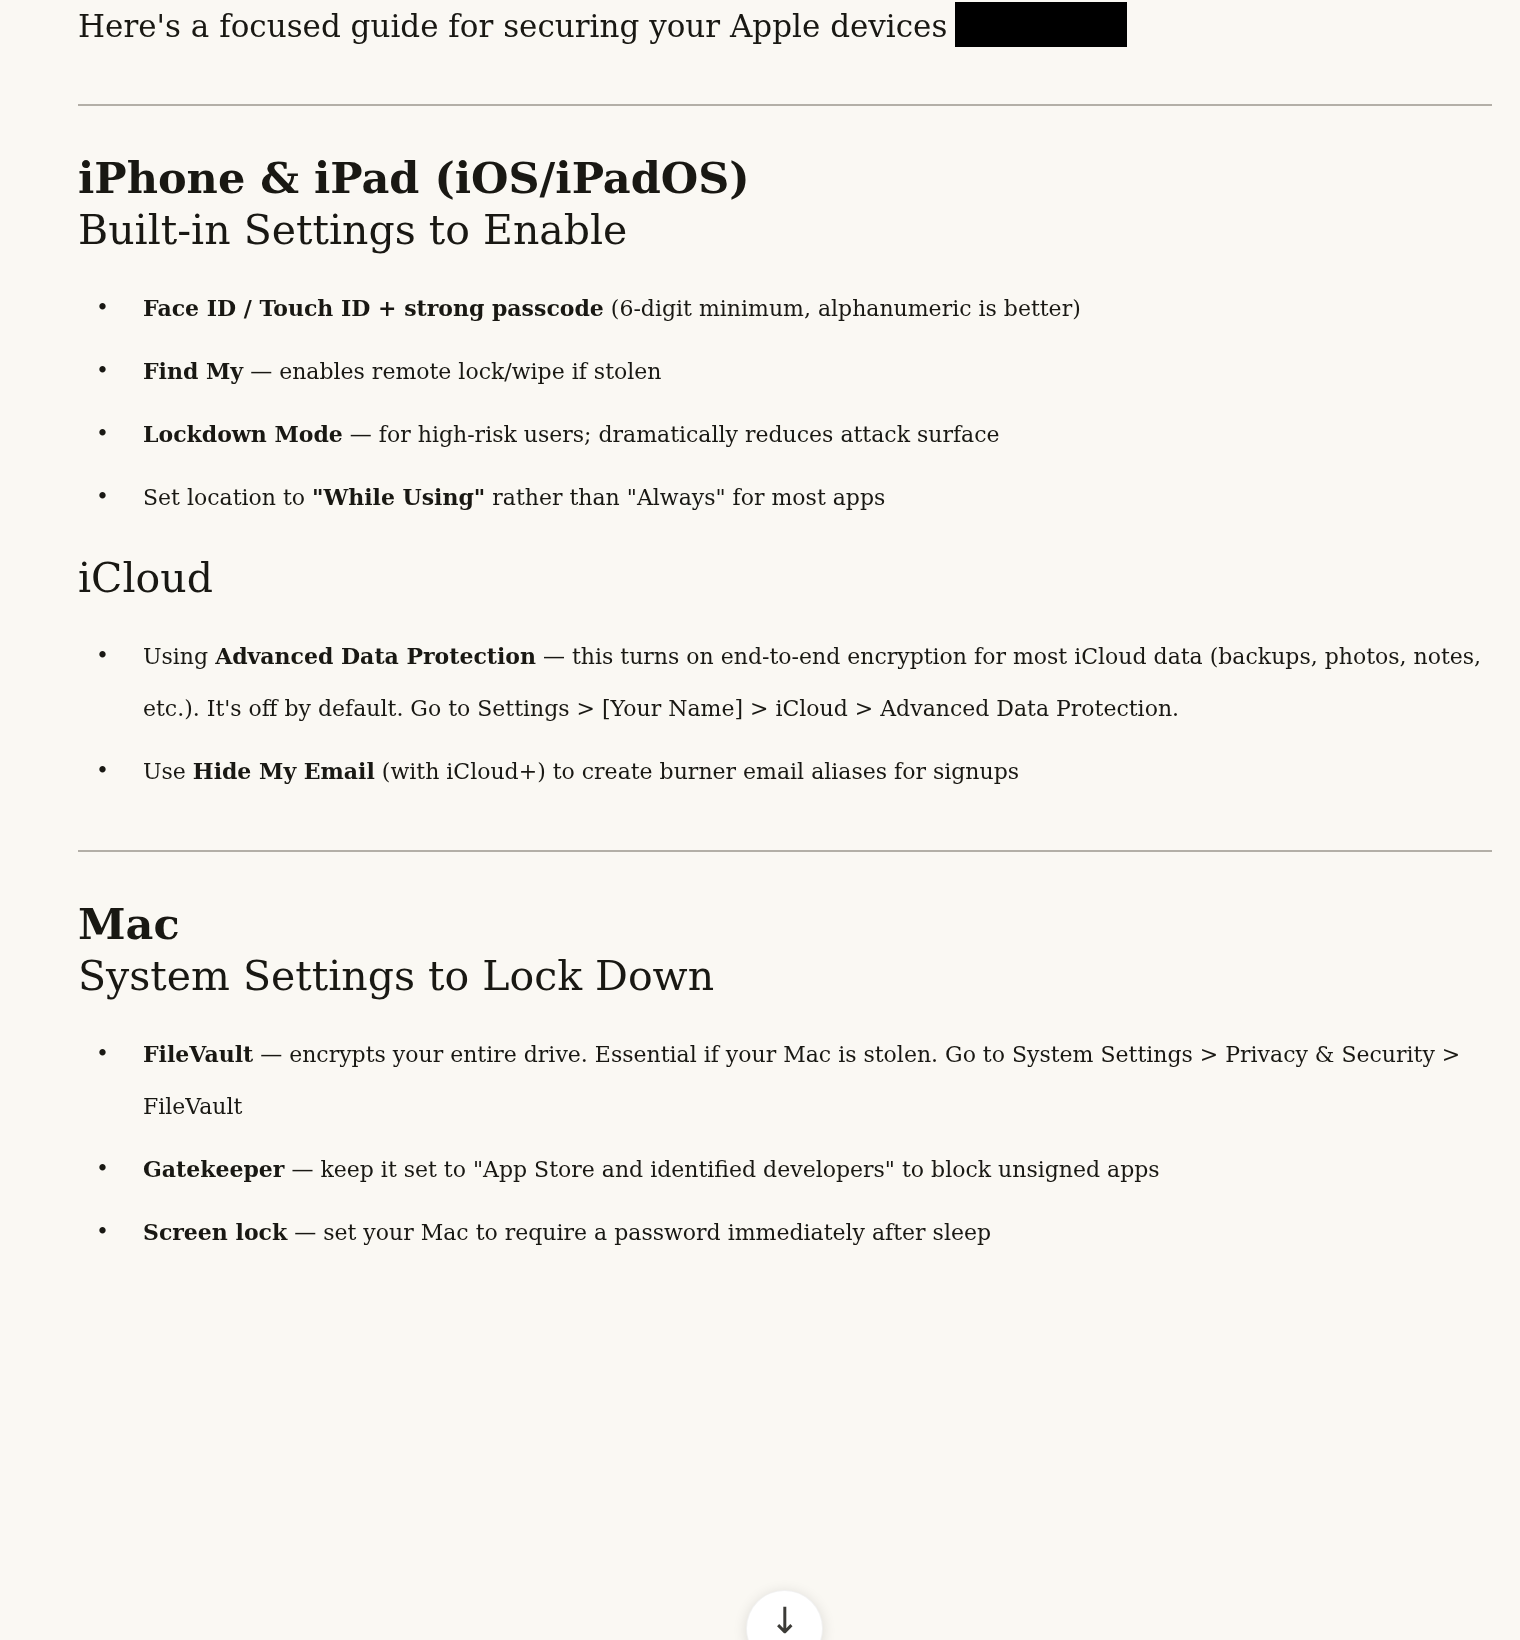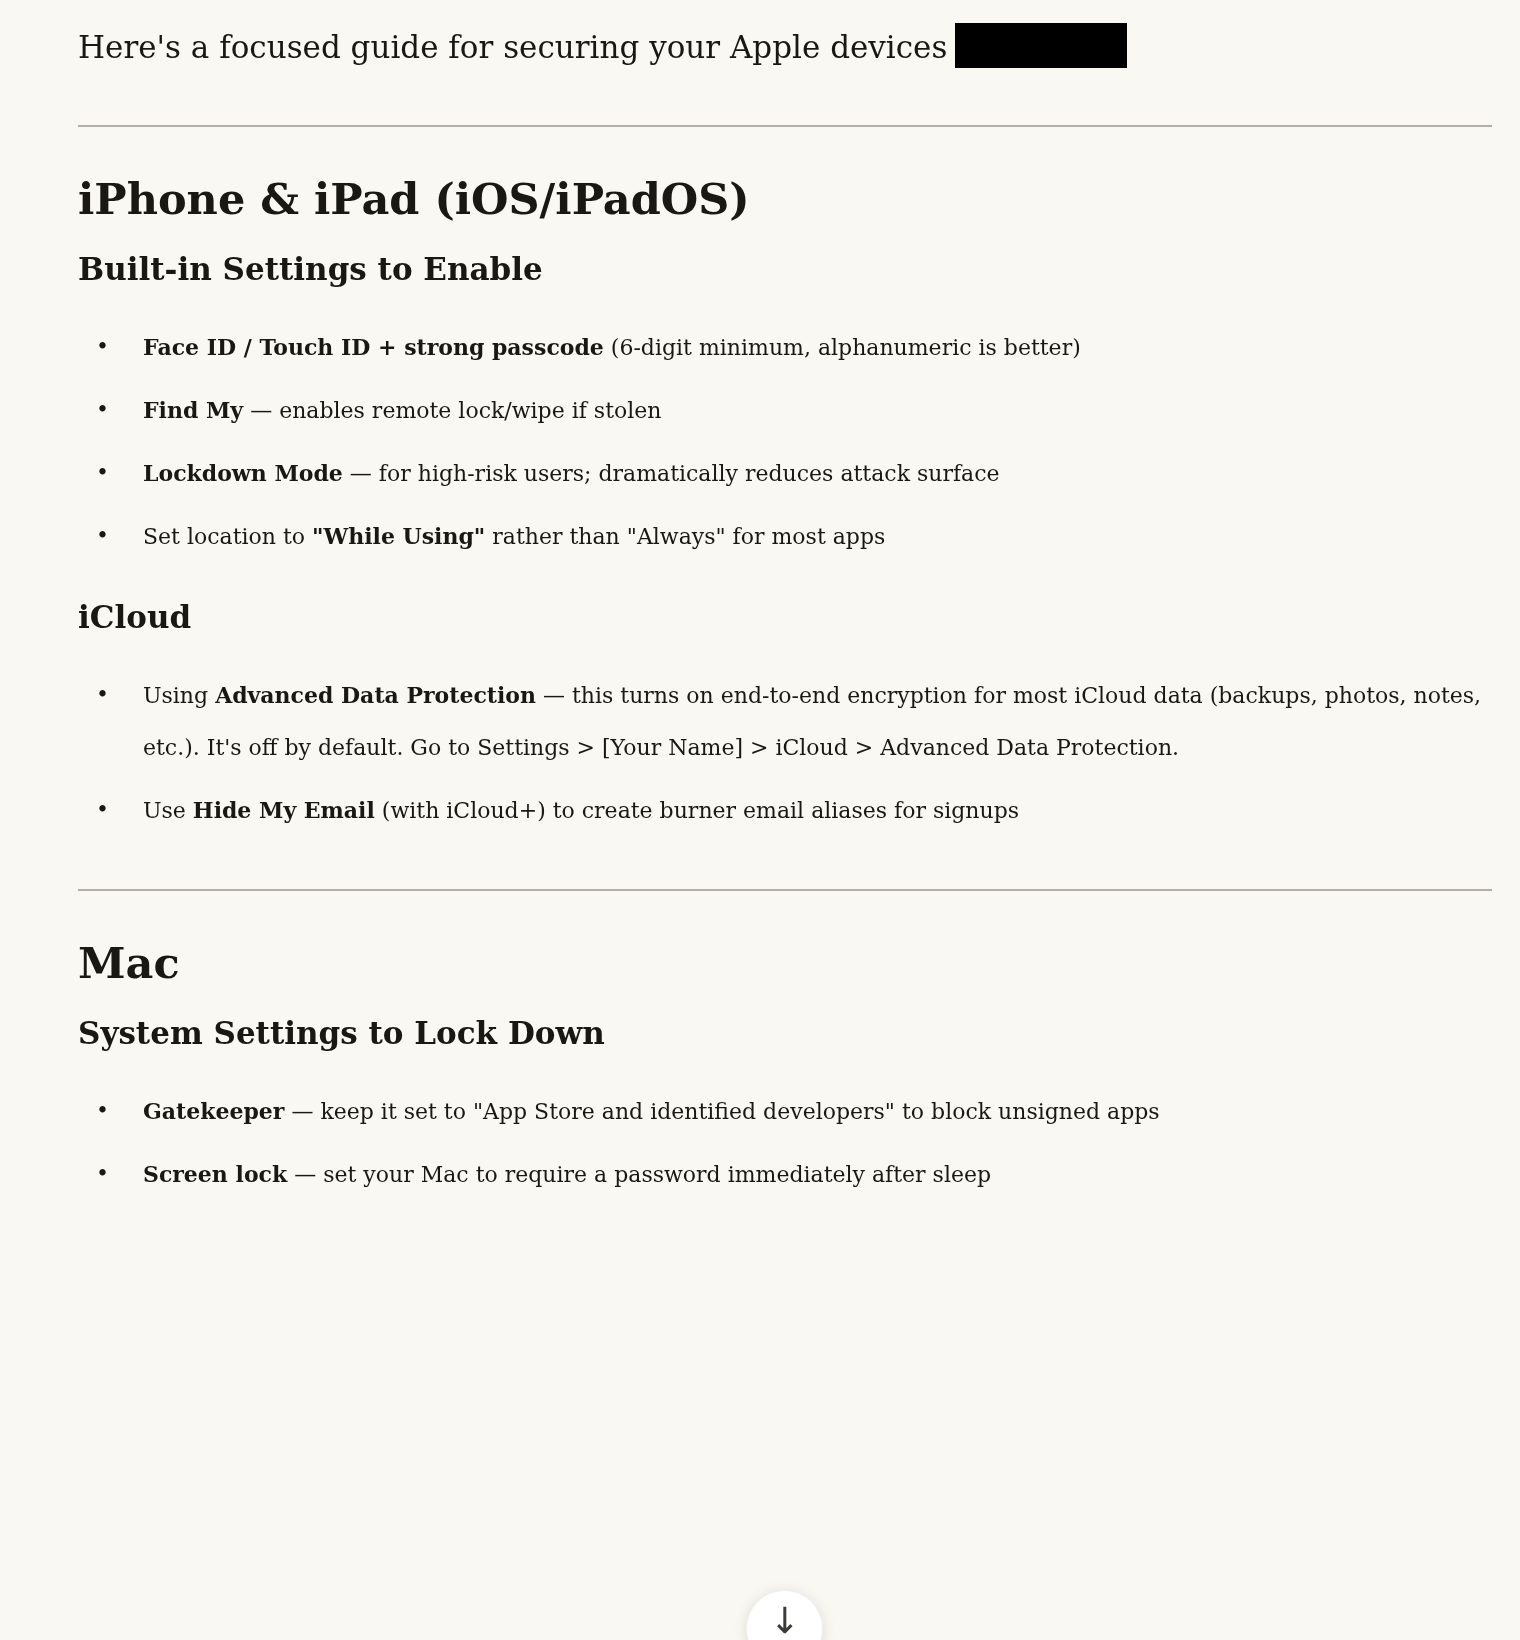--- a/index.html
+++ b/index.html
@@ -13,21 +13,20 @@
     overflow: hidden;
     position: relative;
     font-family: "DejaVu Serif", "Liberation Serif", serif;
     color: #191813;
   }
   .content {
     position: absolute;
     left: 78px;
     top: 0;
     width: 1414px;
-    padding-top: 21px;
   }
   .intro {
     margin: 0;
     font-size: 31px;
     line-height: 52px;
   }
   .redaction {
     display: inline-block;
     width: 172px;
     height: 45px;
@@ -40,24 +39,24 @@
     border-top: 2px solid #b3afa7;
     margin: 52px 0 0 0;
   }
   h2.section-title {
     font-size: 43px;
     line-height: 48px;
     font-weight: 700;
     margin: 48px 0 0 0;
   }
   h3.sub-heading {
-    font-size: 31px;
+    font-size: 41px;
     line-height: 52px;
-    font-weight: 700;
-    margin: 20px 0 0 0;
+    font-weight: 400;
+    margin: 2px 0 0 0;
   }
   ul.bullet-list {
     list-style: none;
     margin: 26px 0 28px 0;
     padding: 0;
     font-size: 22px;
     line-height: 52px;
   }
   ul.bullet-list li {
     position: relative;
@@ -109,20 +108,21 @@
       </ul>
       <h3 class="sub-heading">iCloud</h3>
       <ul class="bullet-list">
         <li><span class="run">Using </span><span class="run-b">Advanced Data Protection</span><span class="run"> — this turns on end-to-end encryption for most iCloud data (backups, photos, notes, etc.). It's off by default. Go to Settings &gt; [Your Name] &gt; iCloud &gt; Advanced Data Protection.</span></li>
         <li><span class="run">Use </span><span class="run-b">Hide My Email</span><span class="run"> (with iCloud+) to create burner email aliases for signups</span></li>
       </ul>
       <hr class="divider">
       <h2 class="section-title">Mac</h2>
       <h3 class="sub-heading">System Settings to Lock Down</h3>
       <ul class="bullet-list">
+        <li><span class="run-b">FileVault</span><span class="run"> — encrypts your entire drive. Essential if your Mac is stolen. Go to System Settings &gt; Privacy &amp; Security &gt; FileVault</span></li>
         <li><span class="run-b">Gatekeeper</span><span class="run"> — keep it set to "App Store and identified developers" to block unsigned apps</span></li>
         <li><span class="run-b">Screen lock</span><span class="run"> — set your Mac to require a password immediately after sleep</span></li>
       </ul>
     </div>
 </div>
 
 <div class="scroll-btn">
   <span>↓</span>
 </div>
 

